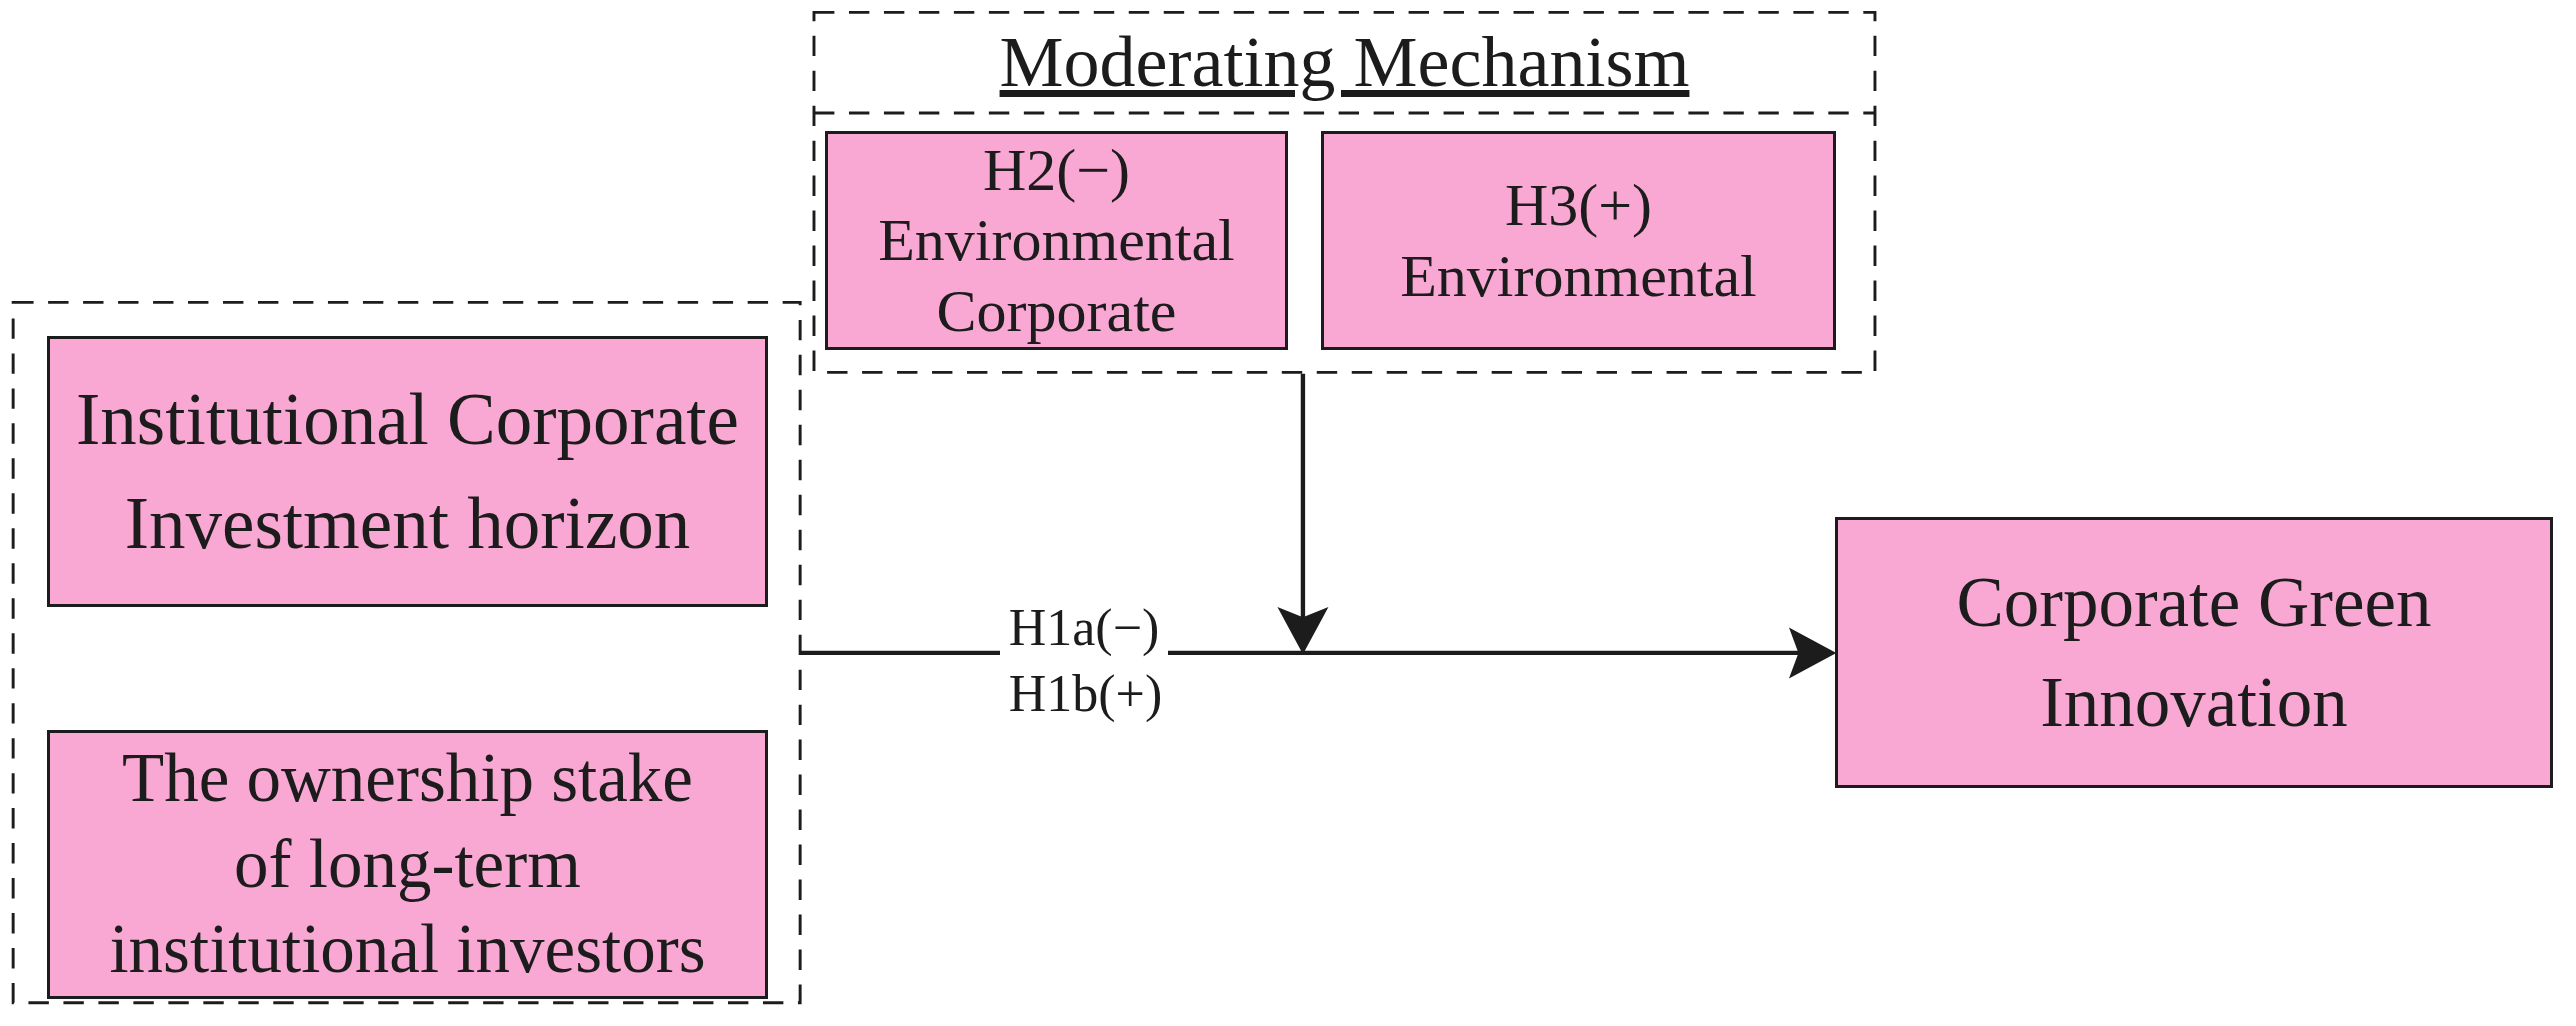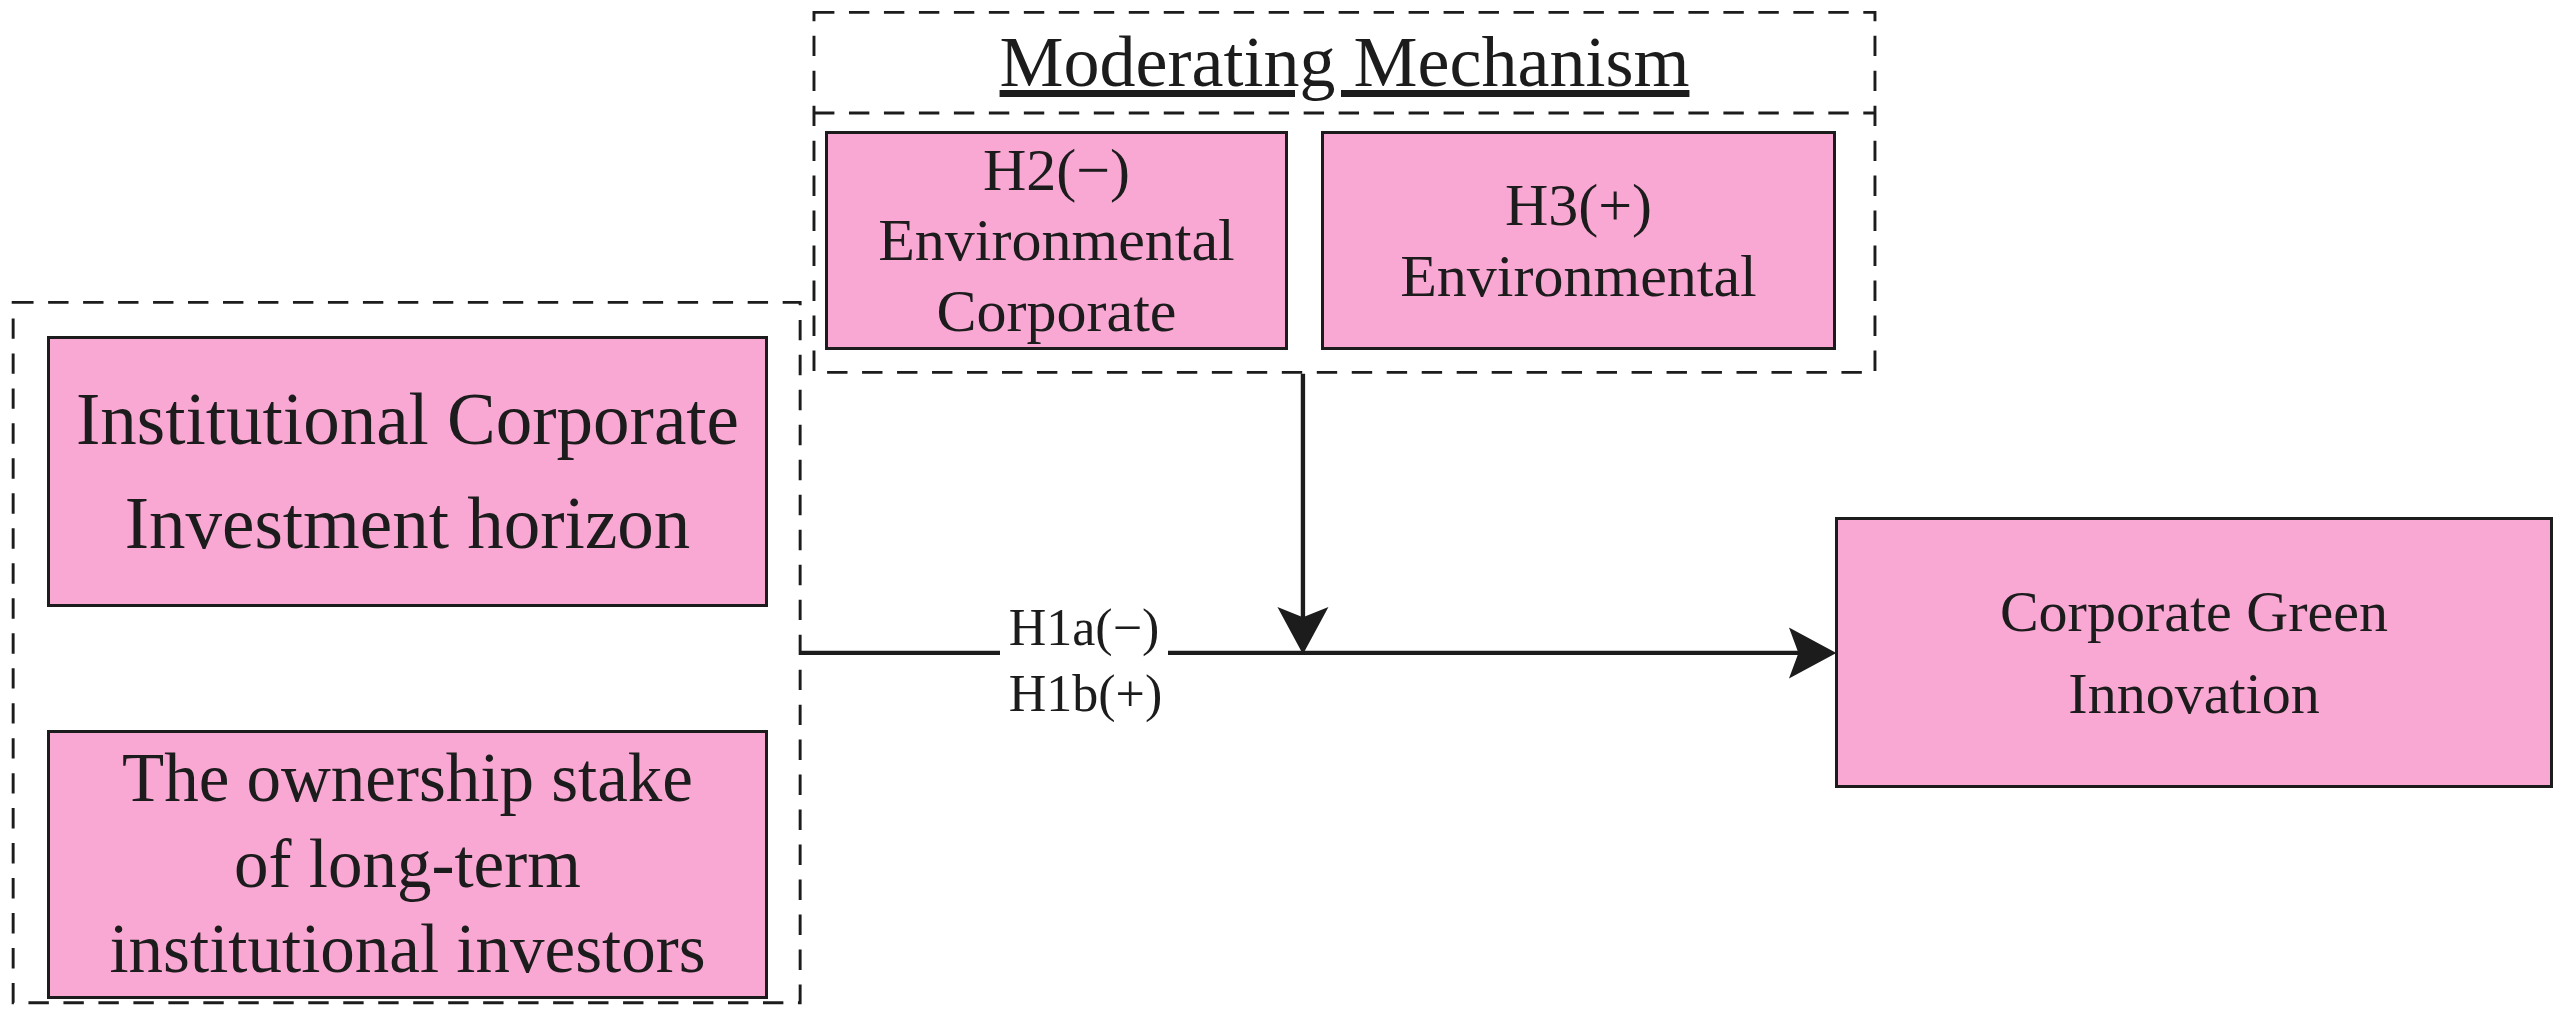--- a/index.html
+++ b/index.html
@@ -64,21 +64,21 @@
     font-size: 60px; line-height: 1.17;
   }
   .box-h3 {
     left: 1321px; top: 131px;
     width: 515px; height: 219px;
     font-size: 60px; line-height: 1.17;
   }
   .box-cgi {
     left: 1835px; top: 517px;
     width: 718px; height: 271px;
-    font-size: 58px; line-height: 1.4;
+    font-size: 71px; line-height: 1.4;
   }
   .arrow-label {
     position: absolute;
     font-size: 52px;
     line-height: 1.15;
     background: #ffffff;
     padding: 1.5px 8.7px;
     z-index: 3;
     white-space: nowrap;
   }

